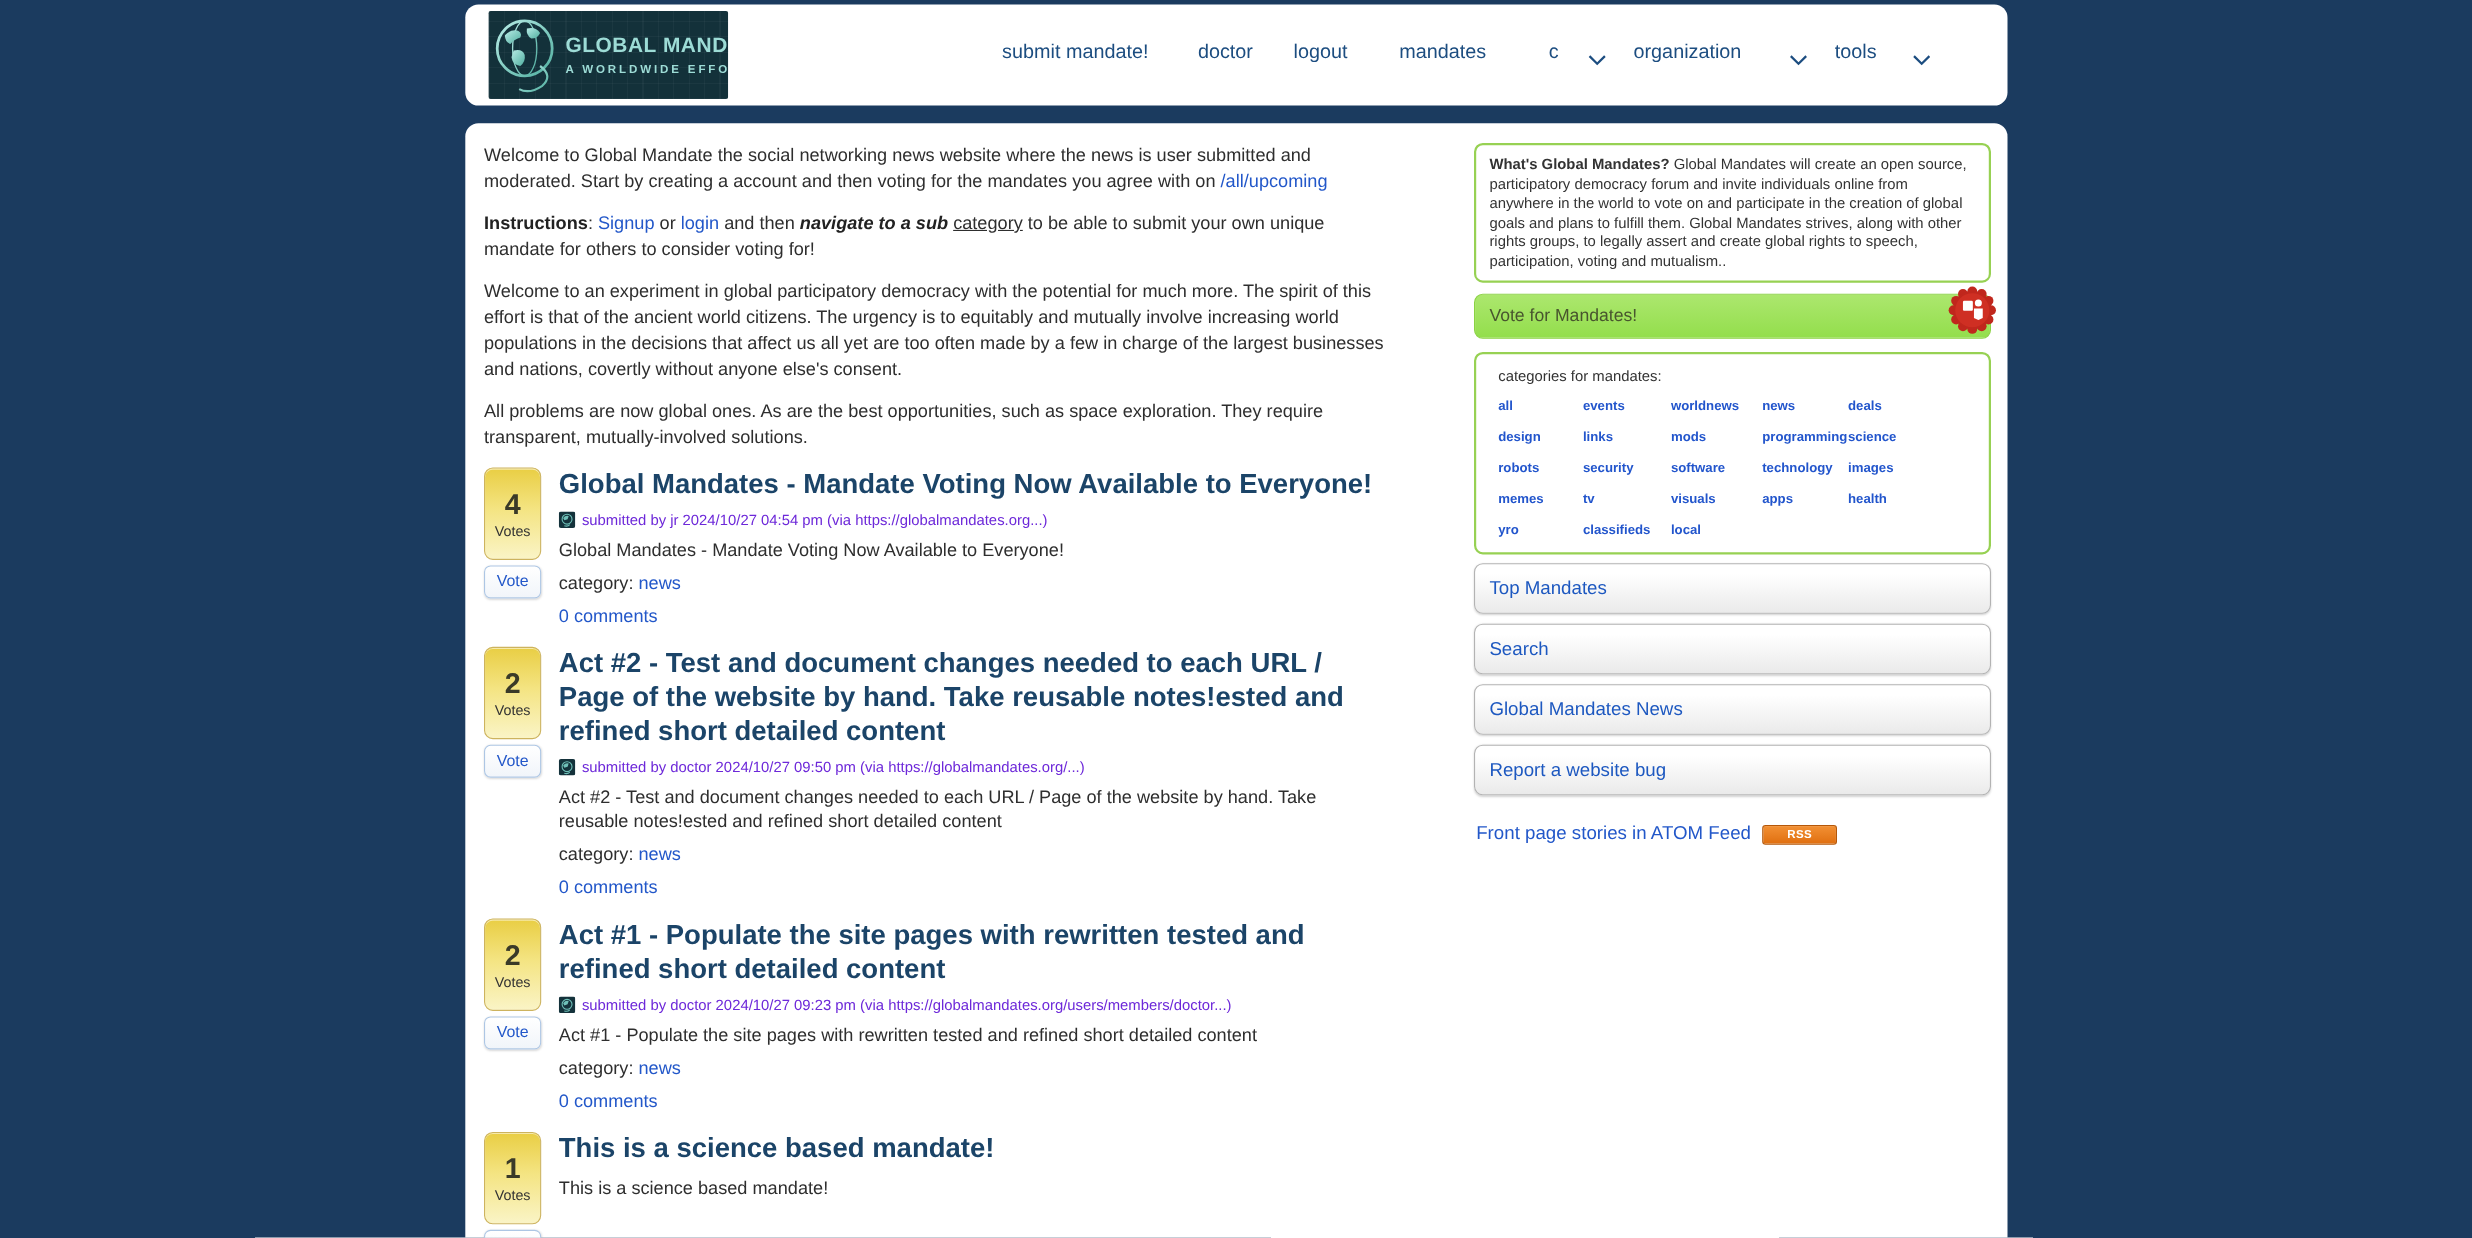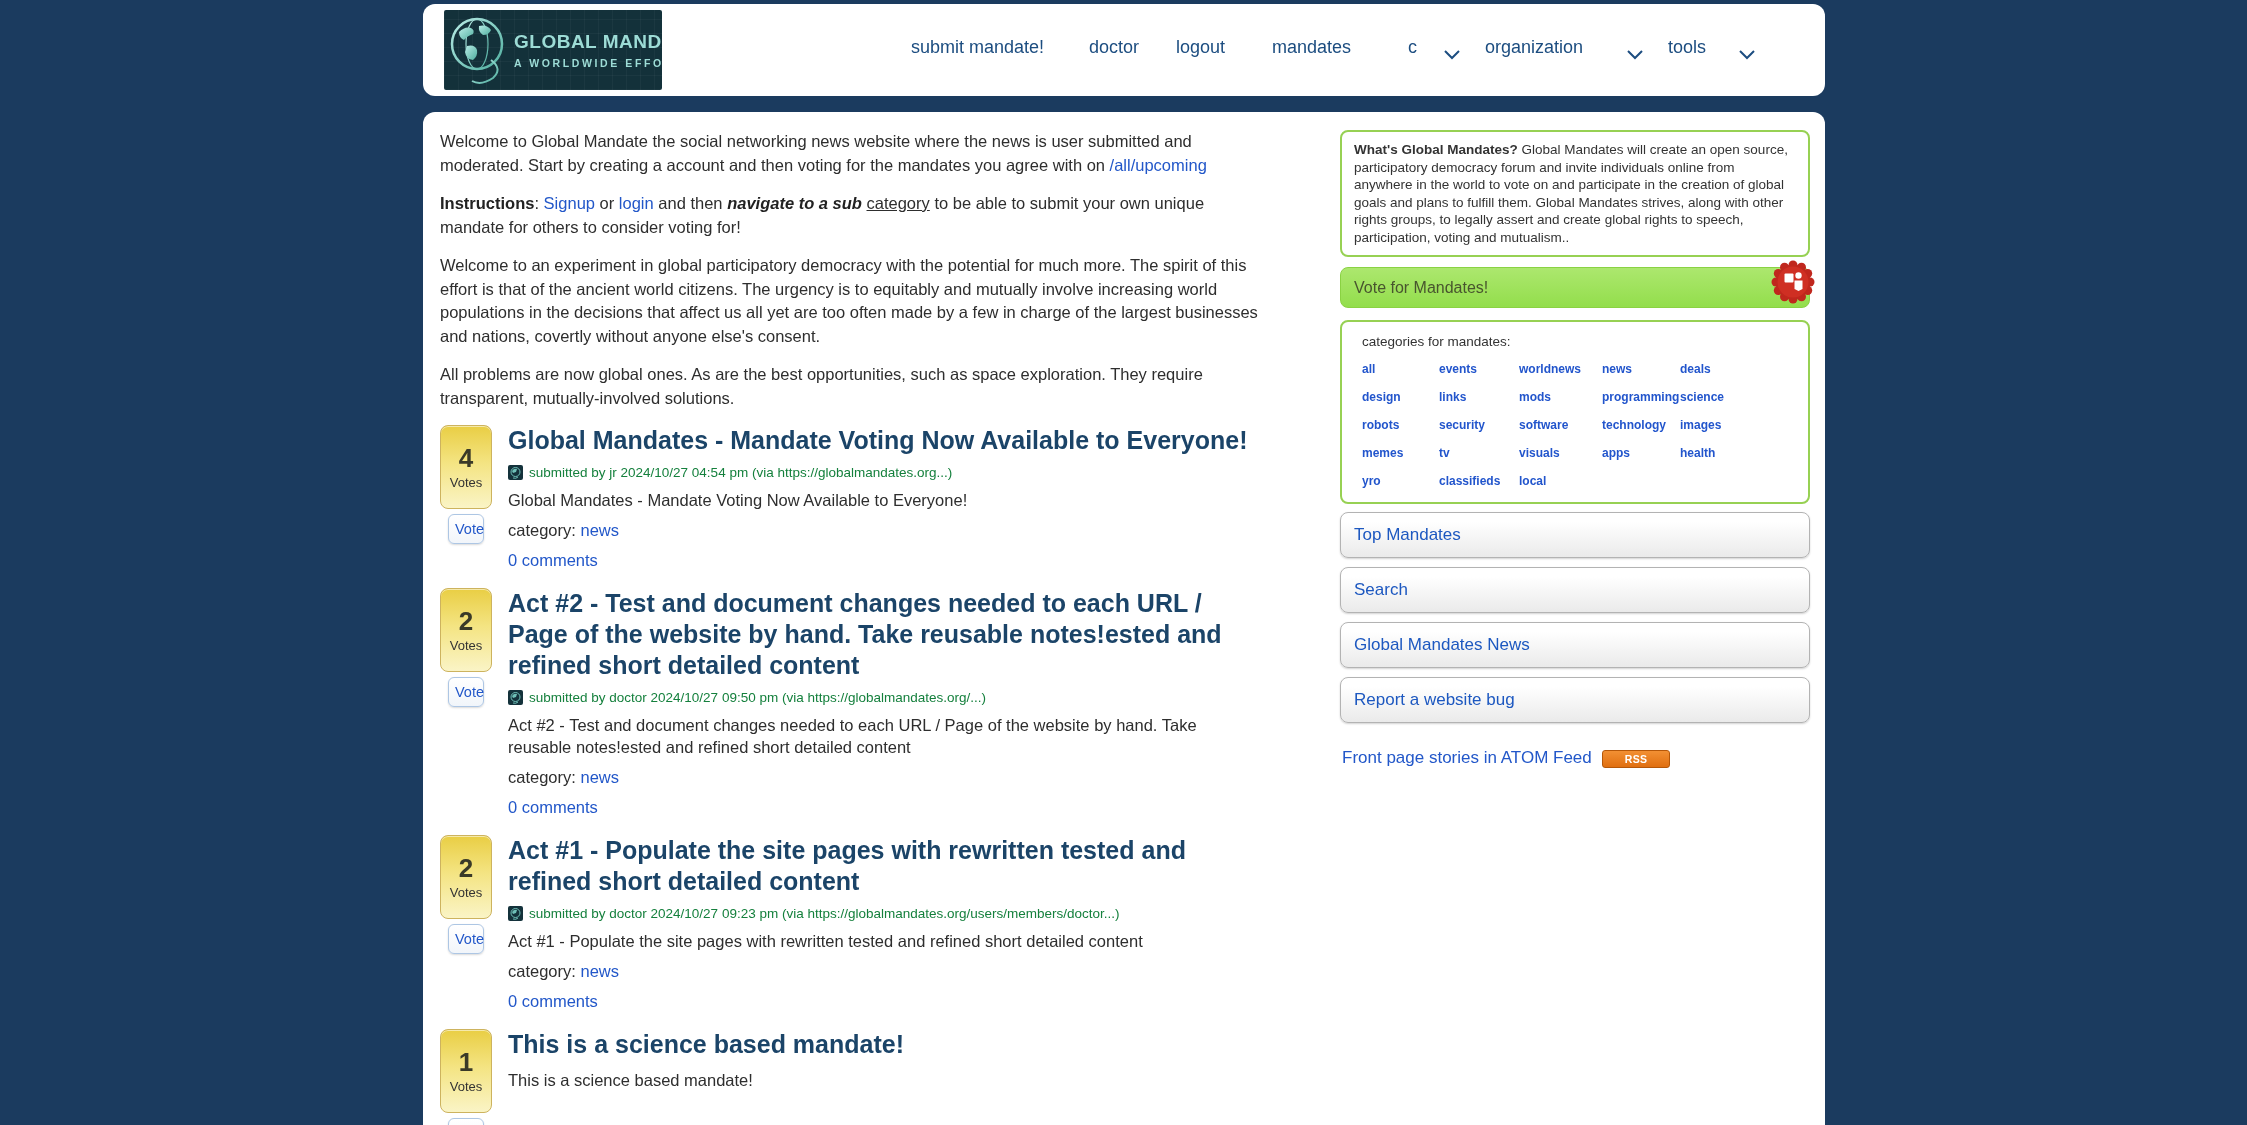--- a/index.html
+++ b/index.html
@@ -42,28 +42,28 @@
   .vote-col { width:52px; margin-right:16px; flex:none; text-align:center; }
   .vote-box {
     height:84px; border:1px solid #cdb35e; border-radius:8px;
     background:linear-gradient(180deg,#e9ce44 0%,#f4e482 45%,#faf4c6 100%);
     box-shadow:inset 0 1px 0 rgba(255,255,255,.55);
     display:flex; flex-direction:column; align-items:center; justify-content:center; gap:4px;
   }
   .vote-num { font-size:26px; font-weight:bold; color:#3a3a28; line-height:26px; }
   .vote-lbl { font-size:13px; color:#333; }
   .vote-btn {
-    margin-top:5px; width:36px; height:30px; border:1px solid #adc6e4; border-radius:6px;
+    margin-top:5px; width:52px; height:30px; border:1px solid #adc6e4; border-radius:6px;
     background:linear-gradient(#ffffff,#f1f5fa); color:#2257c9; font-size:14.5px;
     font-family:"Liberation Sans",sans-serif;
     box-shadow:0 1px 2px rgba(0,0,0,.15); cursor:pointer;
   }
   .post-content { width:795px; }
   .post-title { display:block; font-size:25px; line-height:31px; font-weight:bold; color:#1b4468; text-decoration:none; margin:0 0 9px 0; cursor:pointer; }
-  .byline { font-size:13.5px; color:#15803d; display:flex; gap:6px; margin-bottom:9px; }
+  .byline { font-size:13.5px; color:#6d28d9; display:flex; gap:6px; margin-bottom:9px; }
   .favicon { flex:none; line-height:0; }
   .post-body { font-size:16.5px; line-height:22px; color:#2e2e2e; margin-bottom:10px; }
   .post-cat { font-size:16.5px; color:#2e2e2e; margin-bottom:11px; }
   .post-comments { font-size:16.5px; }
 
   
   .sidebar { position:absolute; left:917px; top:18px; width:470px; }
   .about-box {
     border:2px solid #97d153; border-radius:8px; padding:9px 12px;
     font-size:13.5px; line-height:17.5px; color:#333; margin-bottom:10px;

